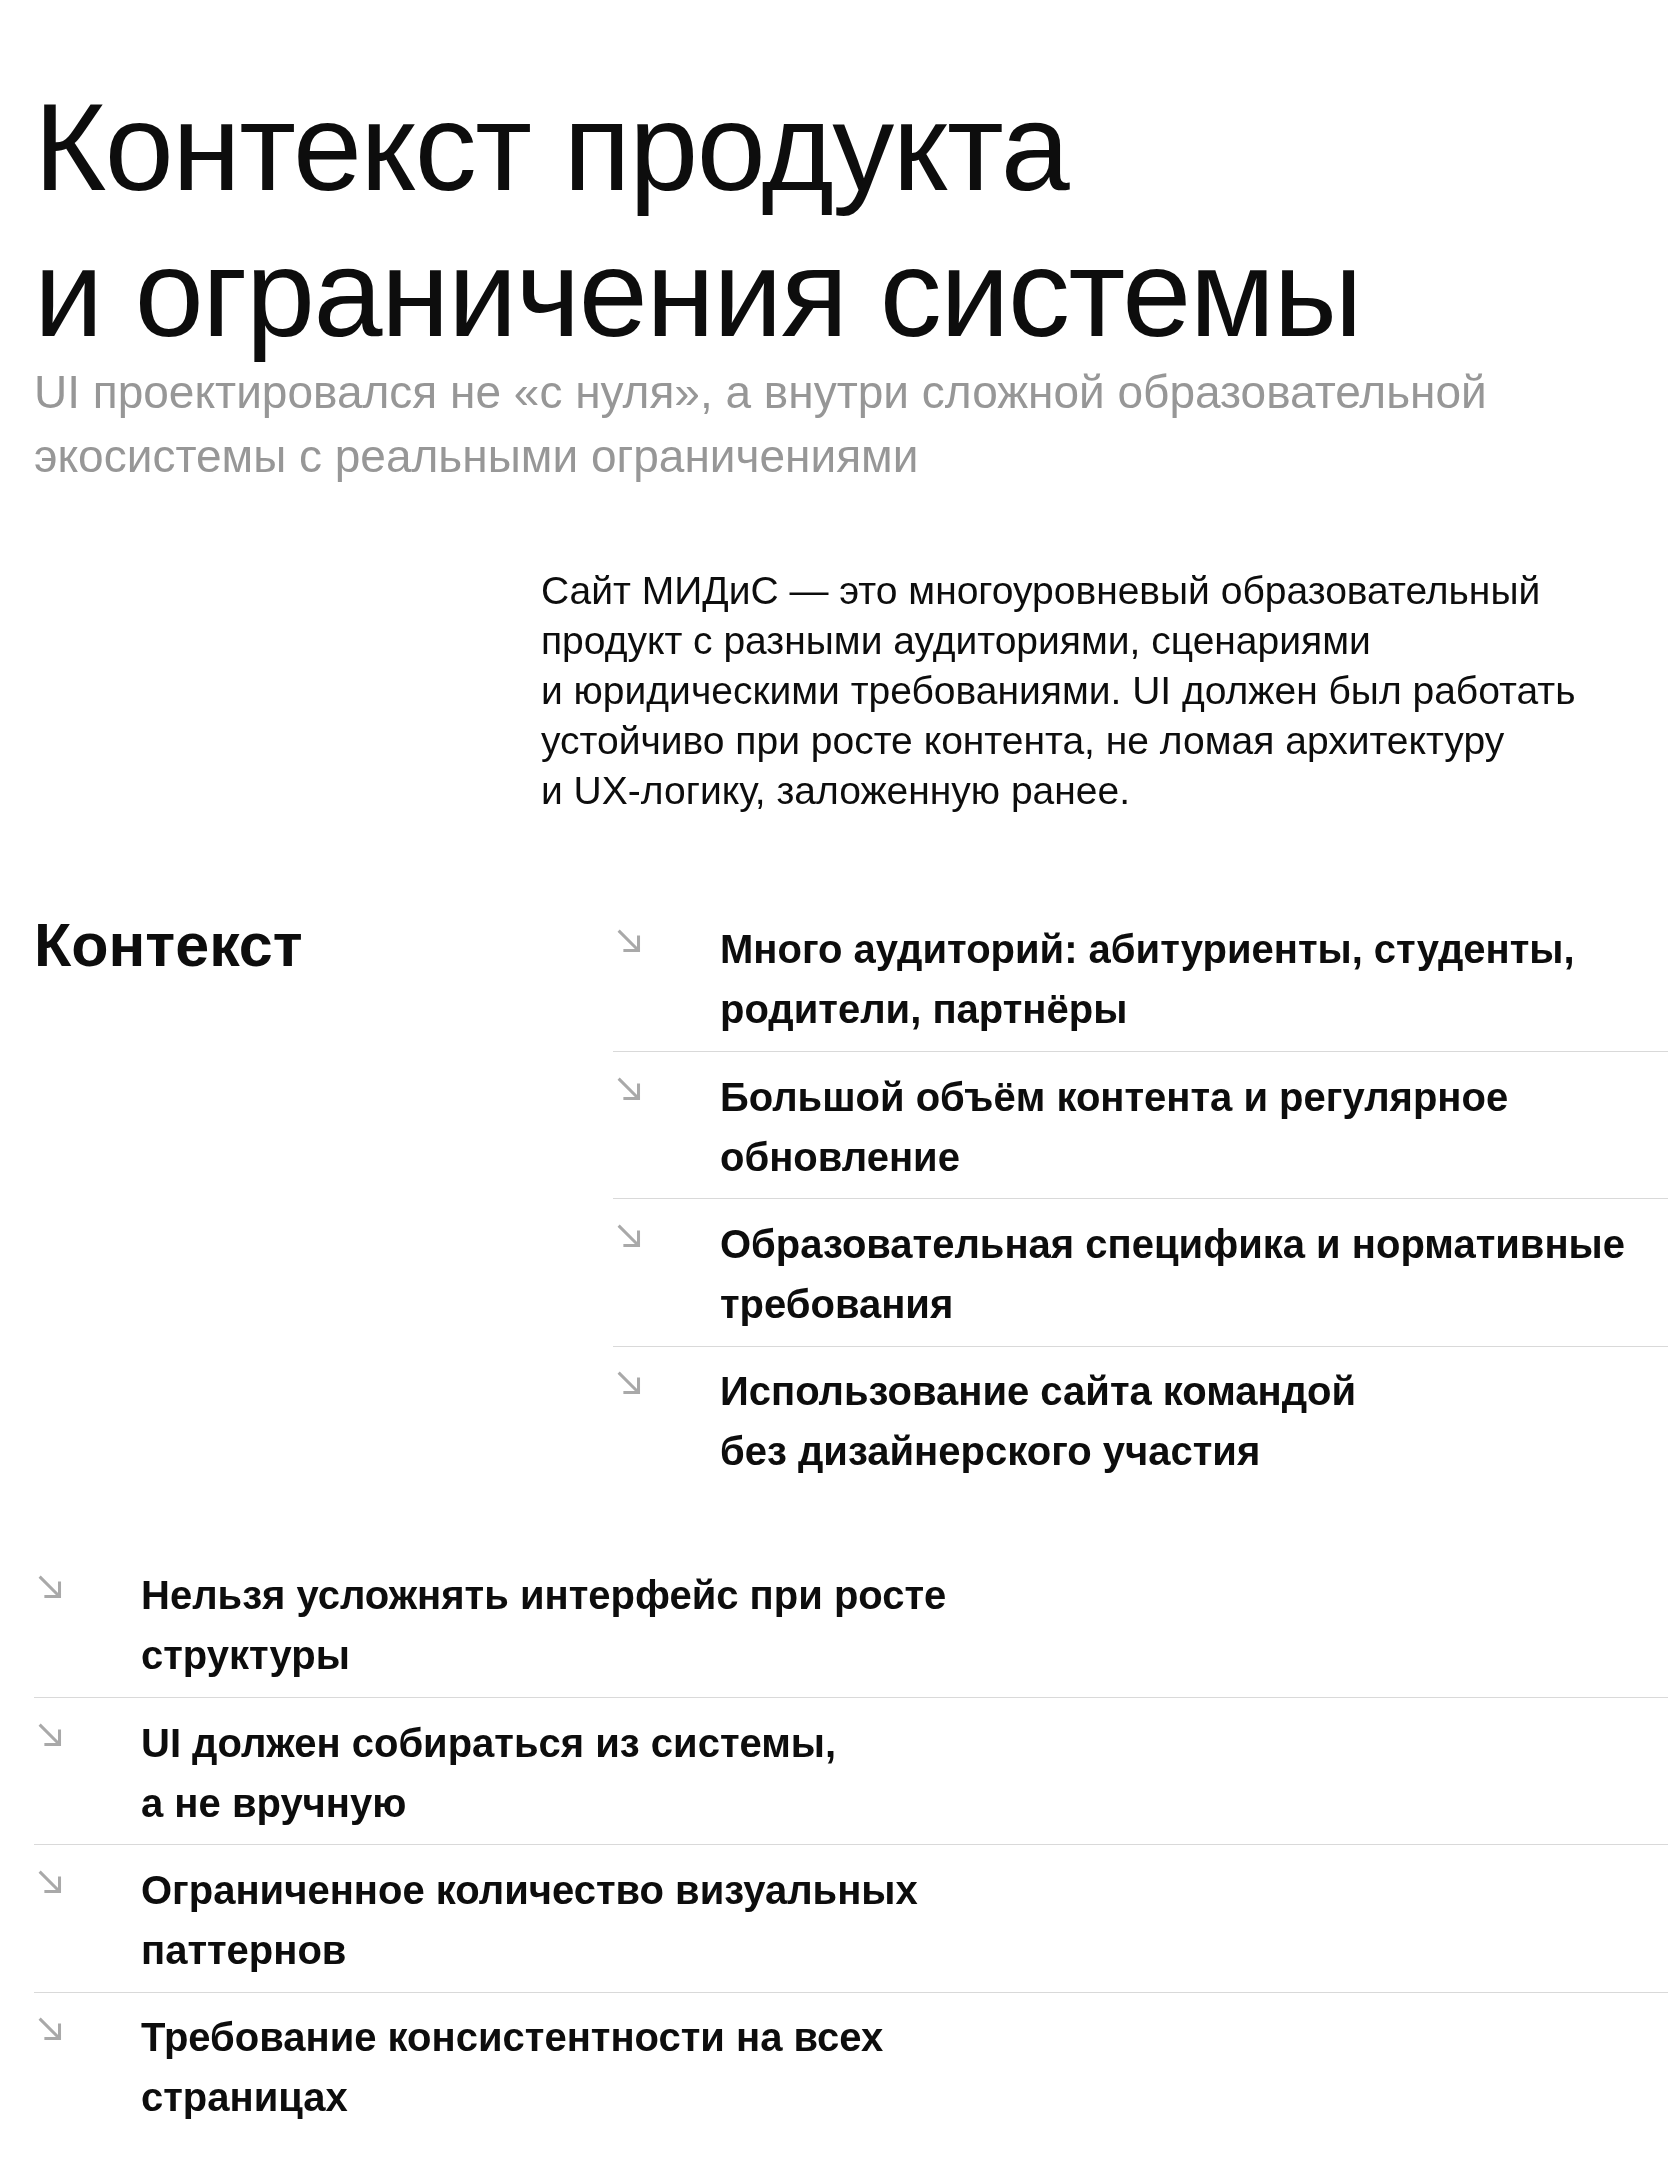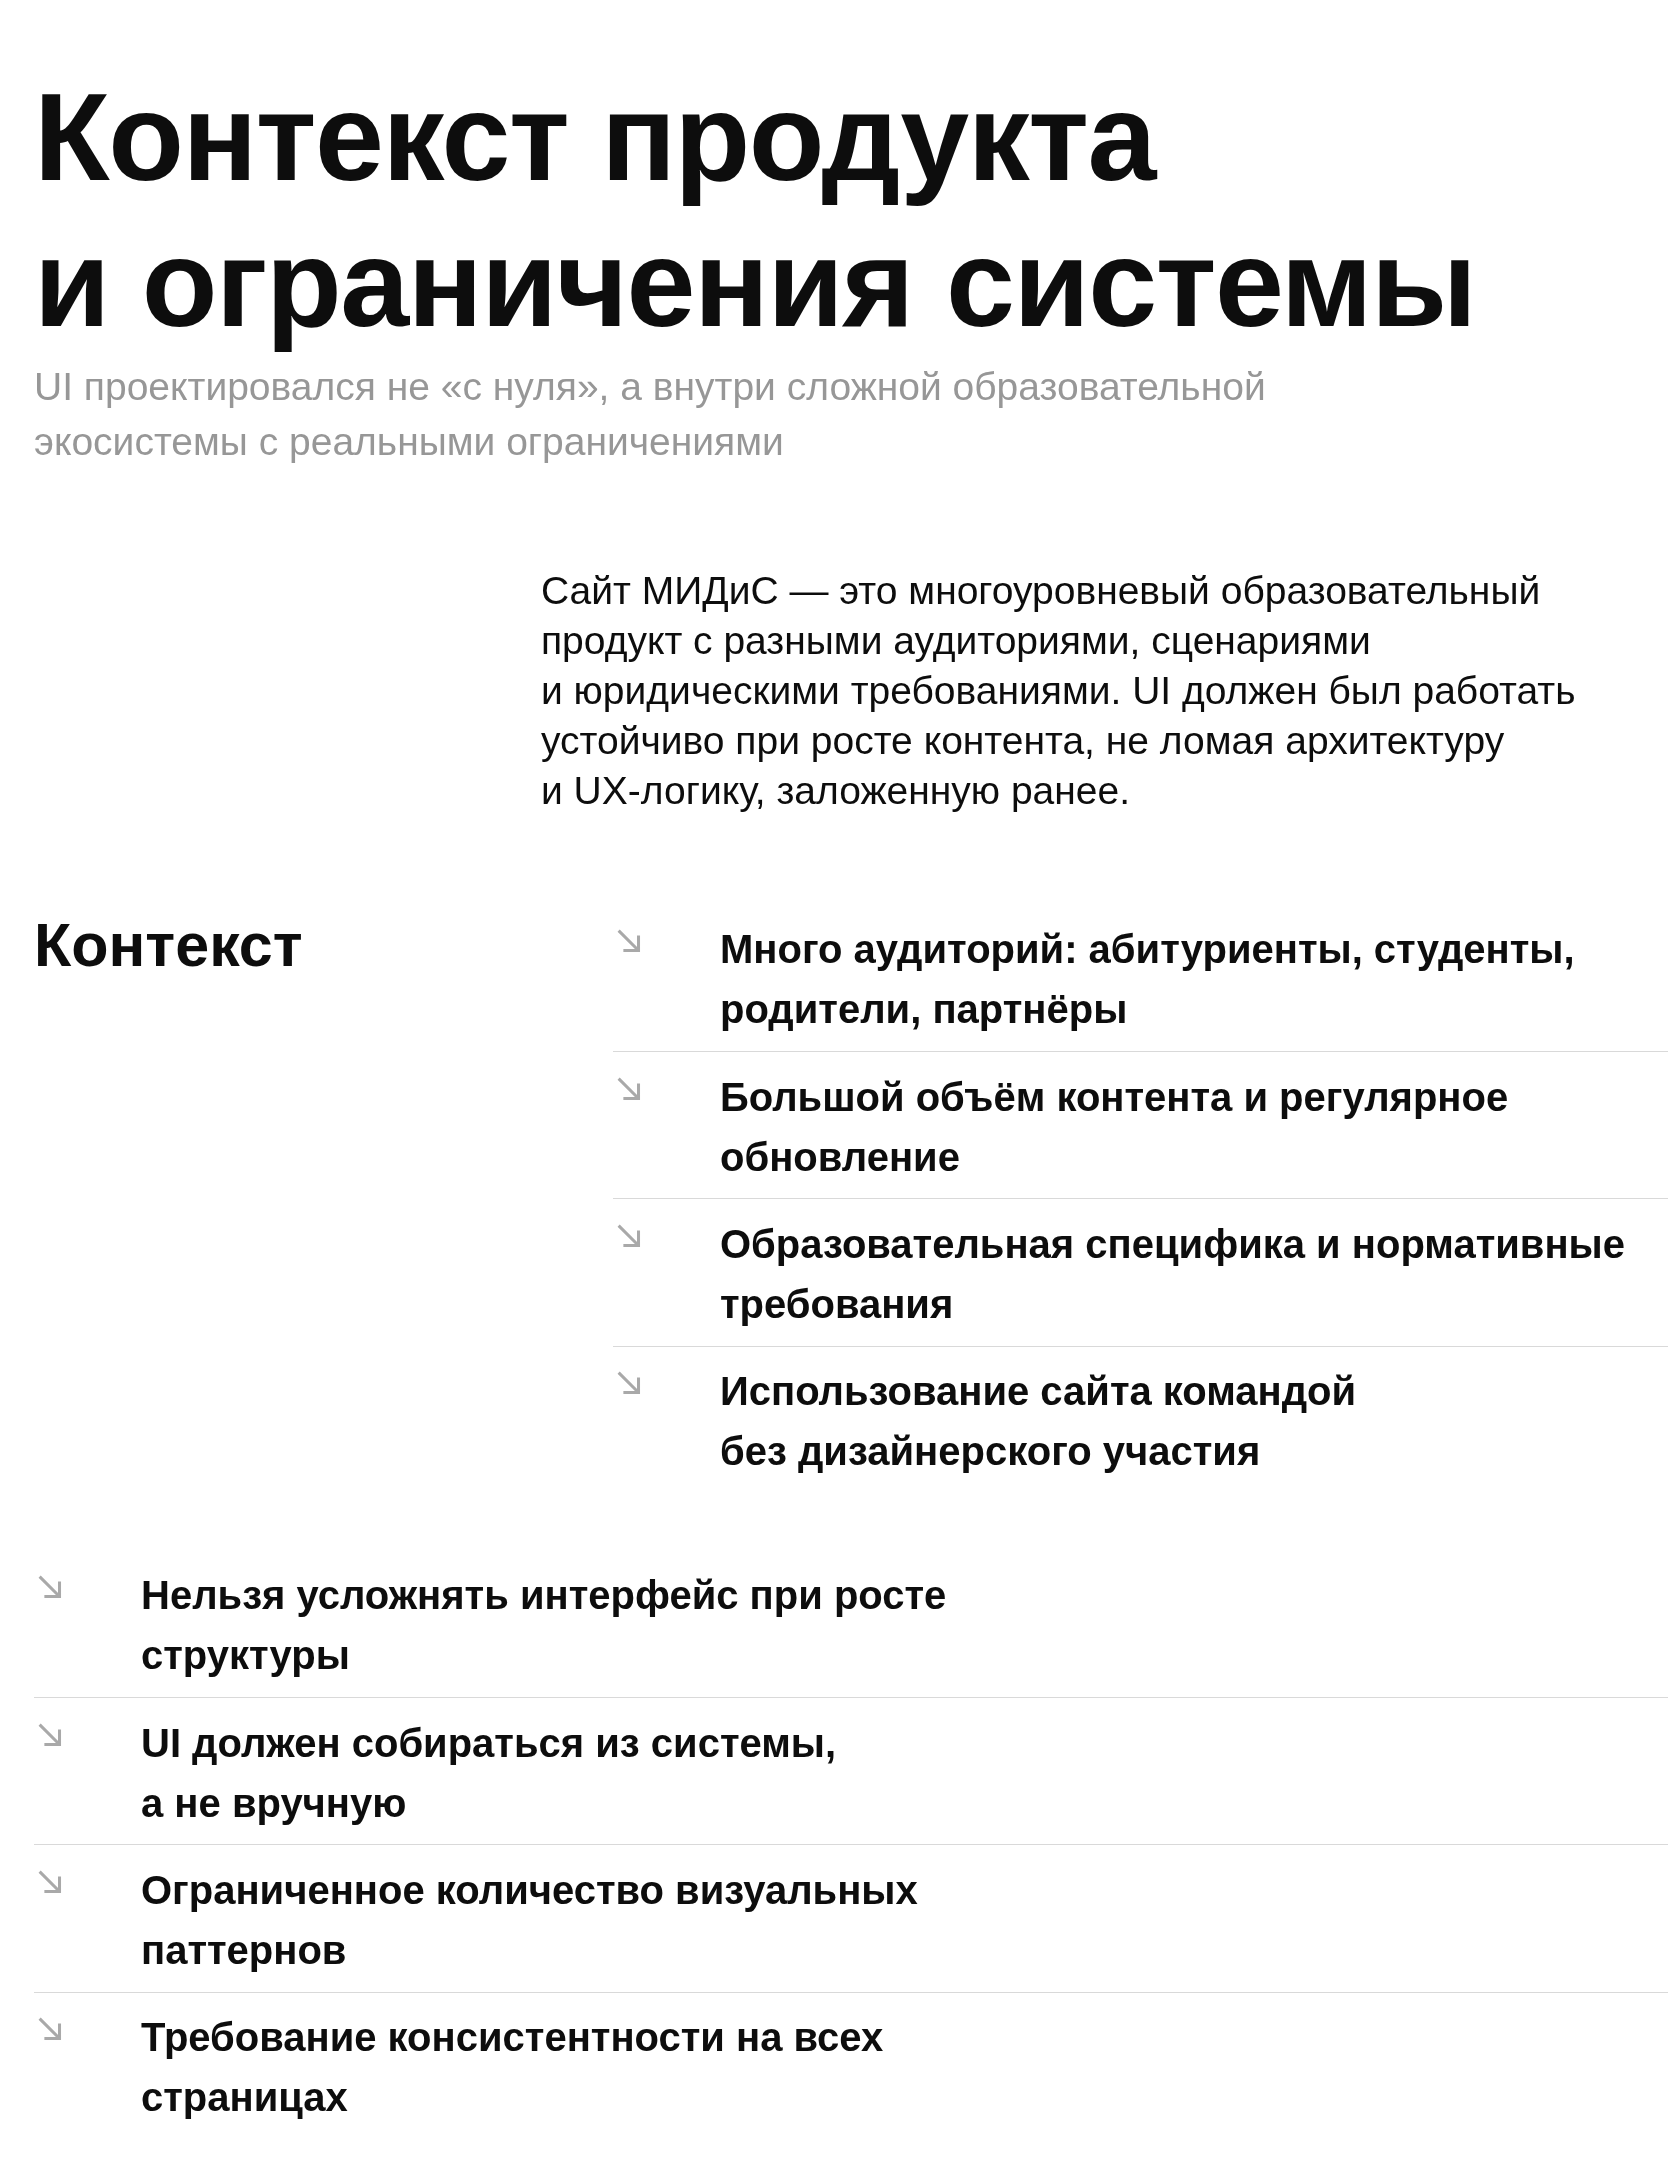--- a/index.html
+++ b/index.html
@@ -7,23 +7,23 @@
     --arrow:#a9a9a9; --panel-bg:#060606; --pill-dark:#343434; --pill-light:#ffffff;
     --mockup-bg:#f2f2f4; --card-bg:#d2d6dc; --card-highlight-bg:#76829b;
   }
   *{margin:0;padding:0;box-sizing:border-box;}
   html,body{background:#fff;}
   body{font-family:"Liberation Sans", sans-serif;}
   .page{position:relative;width:1677px;height:3377px;background:var(--page-bg);overflow:hidden;}
   .pre{white-space:pre;}
 
   
-  .hero-title{position:absolute;left:34px;top:64px;font-size:124px;line-height:1.18;font-weight:700;
+  .hero-title{position:absolute;left:34px;top:74px;font-size:124px;line-height:1.18;font-weight:400;
     color:var(--text);letter-spacing:-0.012em;}
-  .hero-subtitle{position:absolute;left:34px;top:360px;font-size:39px;line-height:1.4;color:var(--muted);font-weight:400;}
+  .hero-subtitle{position:absolute;left:34px;top:360px;font-size:46px;line-height:1.4;color:var(--muted);font-weight:400;}
 
   
   .intro{position:absolute;left:541px;top:566px;font-size:39px;line-height:1.285;color:var(--text);font-weight:400;}
 
   
   .section{position:absolute;left:34px;width:1634px;display:flex;align-items:flex-start;gap:32px;}
   .sec-0{top:905px;} .sec-1{top:1551px;}
   .section-label{width:547px;flex:0 0 547px;font-size:61px;font-weight:700;line-height:1.2;color:var(--text);padding-top:4.4px;}
   .section-items{flex:1;}
   .item{display:flex;align-items:flex-start;padding:14.4px 0 11.8px 0;border-bottom:1.3px solid var(--divider);}

